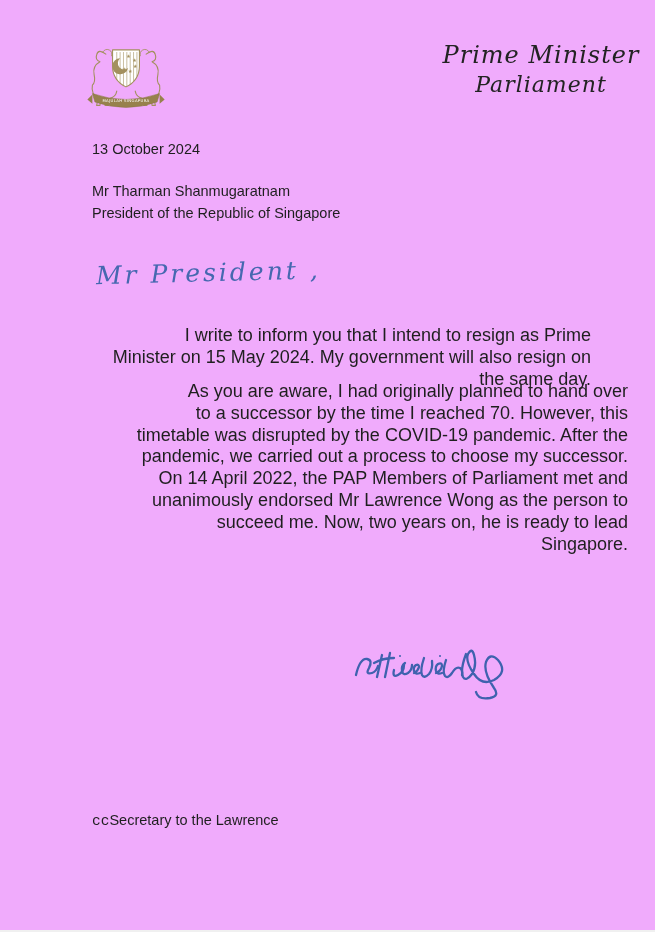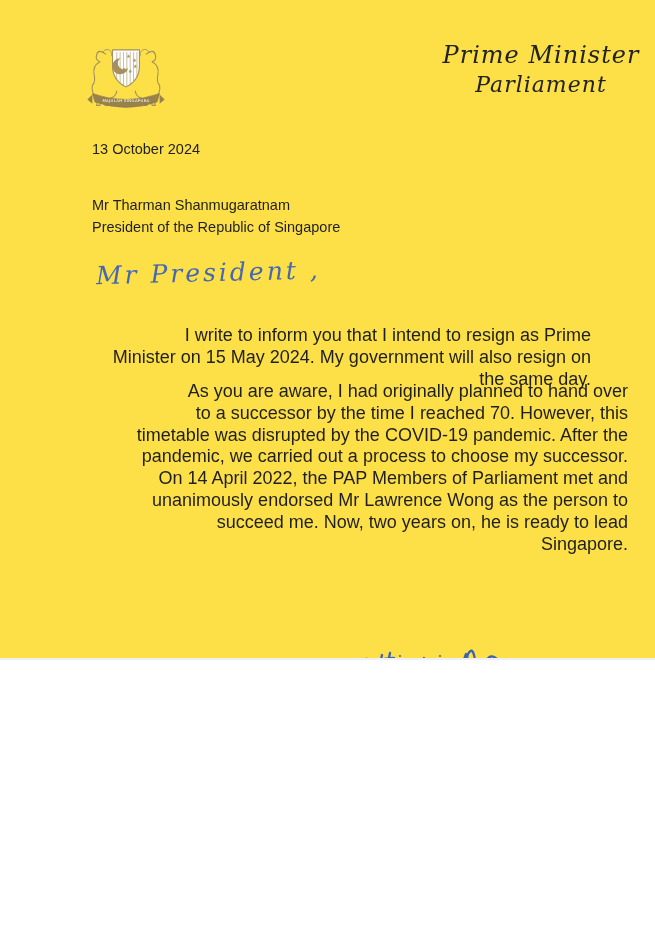--- a/index.html
+++ b/index.html
@@ -1,41 +1,41 @@
 <!DOCTYPE html>
 <html><head>
 <meta charset="utf-8">
 <style>
   html,body{margin:0;padding:0;background:#ffffff;}
   .page{
-    position:relative;width:655px;height:660px;background:#fde047;
+    position:relative;width:655px;height:932px;background:#f0abfc;
     font-family:"Liberation Sans",sans-serif;color:#1f1f1f;overflow:hidden;
   }
   .crest{position:absolute;left:84px;top:40px;width:84px;height:82px;}
   .office-block{
     position:absolute;left:431px;top:40px;width:220px;text-align:center;
     font-family:"DejaVu Serif","Liberation Serif",serif;font-style:italic;color:#232323;
   }
   .office-line1{font-size:24px;letter-spacing:1px;line-height:30px;}
   .office-line2{font-size:22px;letter-spacing:1px;line-height:30px;}
   .date{position:absolute;left:92px;top:141px;font-size:14.5px;}
-  .recipient{position:absolute;left:92px;top:194px;font-size:14.5px;line-height:22px;}
+  .recipient{position:absolute;left:92px;top:180px;font-size:14.5px;line-height:22px;}
   .salutation{
     position:absolute;left:96px;top:258px;width:240px;
     font-family:"DejaVu Serif","Liberation Serif",serif;font-style:italic;
     font-size:25px;color:#4668b0;letter-spacing:3px;transform:rotate(-1.5deg);
   }
   .body-text{position:absolute;left:92px;width:499px;font-size:18px;line-height:21.8px;text-align:right;}
   .body-text p{margin:0;text-indent:45px;}
   .p1{top:325px;}
   .p2{top:381px;margin-left:37px;}
   .p3{top:512px;}
   .signature{position:absolute;left:348px;top:630px;width:190px;height:70px;}
   .cc-line{position:absolute;left:92px;top:812px;font-size:14.5px;}
-  .cc-label{display:inline-block;margin-right:12px;}
+  .cc-label{display:inline-block;font-family:Liberation Mono, monospace;}
   .bottom-edge{position:absolute;left:0;bottom:0;width:100%;height:2px;background:#f0f0f0;}
 </style>
 </head>
 <body>
 
 <div class="page">
 
   <svg class="crest" viewBox="0 0 100 96" xmlns="http://www.w3.org/2000/svg">
     <g stroke="#a3905e" stroke-width="1.3" fill="none" stroke-linecap="round" stroke-linejoin="round">
 

